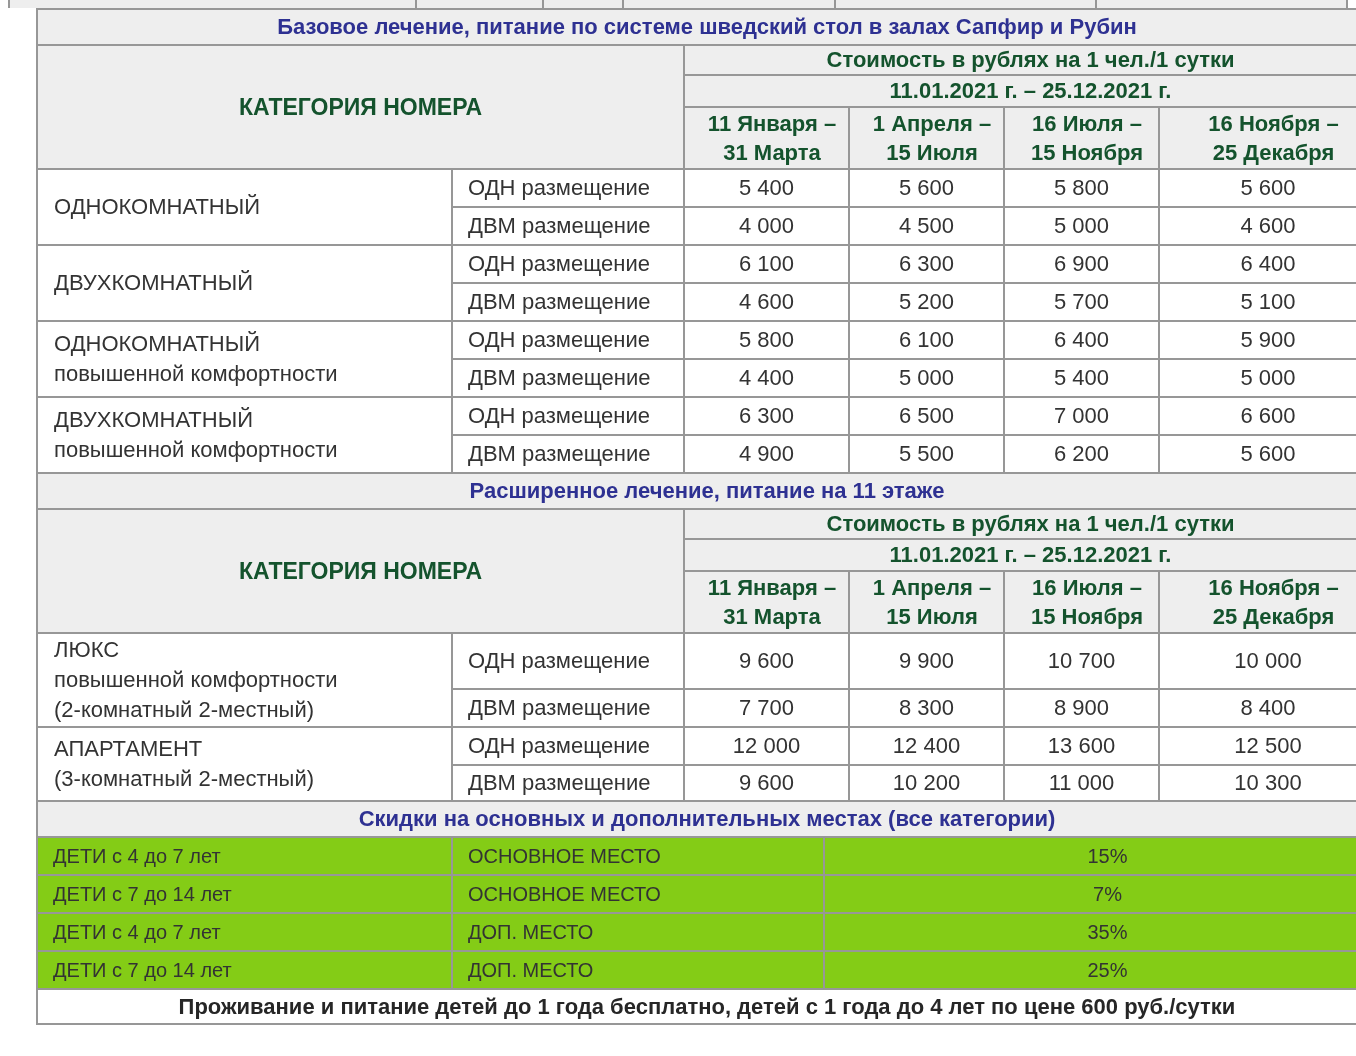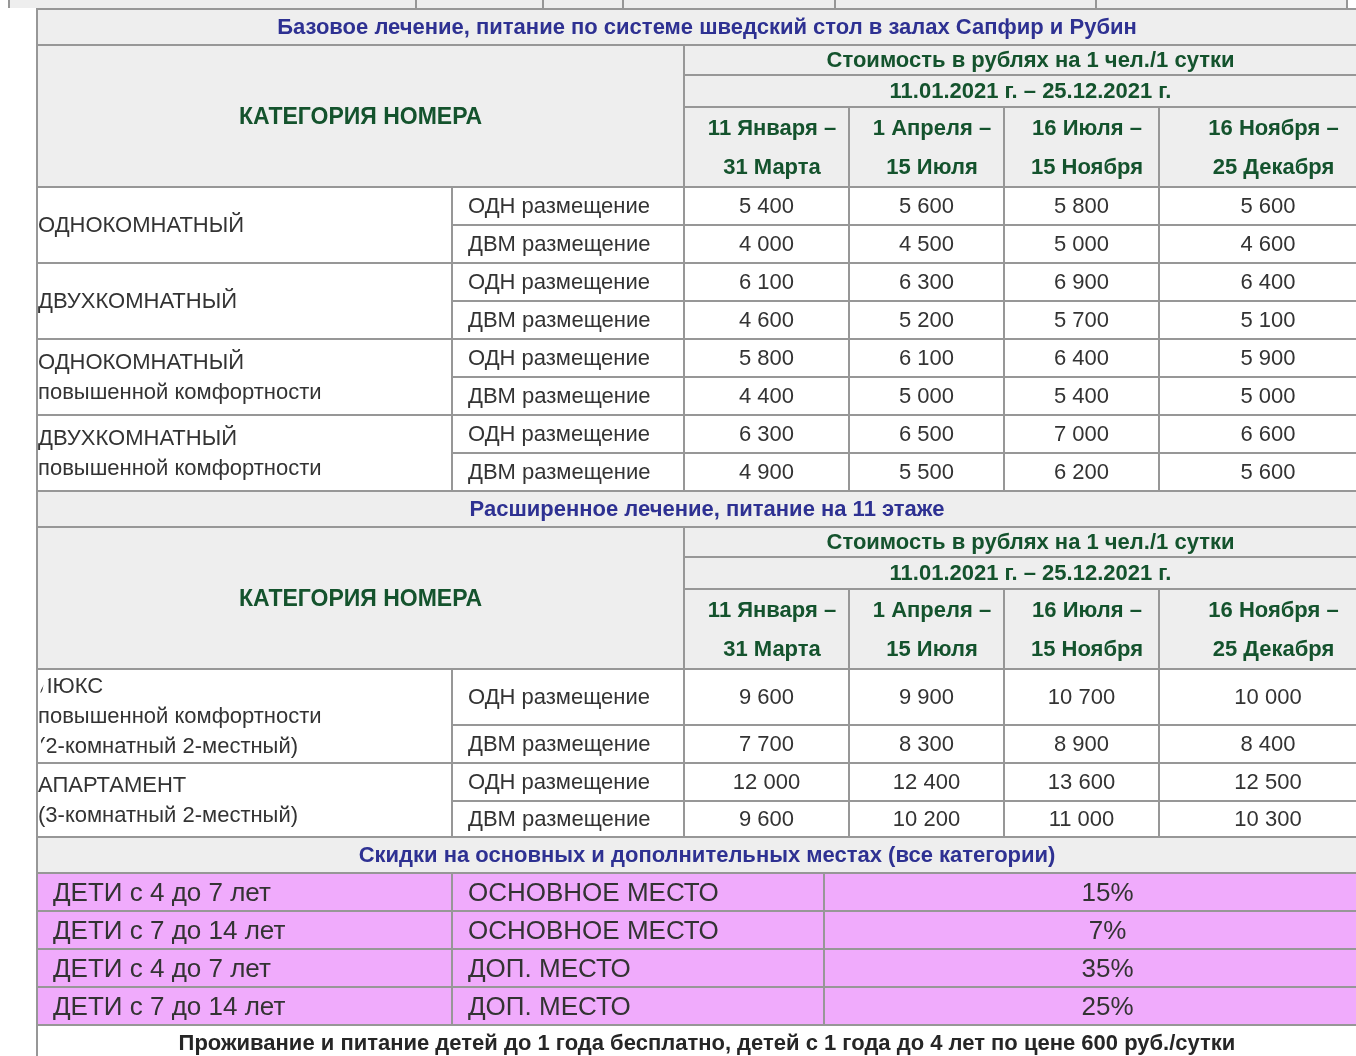--- a/index.html
+++ b/index.html
@@ -11,37 +11,37 @@
   table{border-collapse:collapse;table-layout:fixed;width:1340px;margin-left:28px;}
   table + table, .strip + table{margin-top:-2px;}
   td{border:2px solid #979797;padding:0 6px;overflow:hidden;vertical-align:middle;}
 
   
   .title{background:#eeeeee;color:#2e3192;font-weight:bold;font-size:22px;
          text-align:center;height:34px;}
   .hdr{background:#eeeeee;color:#14532d;font-weight:bold;font-size:22px;
        text-align:center;}
   .cathdr{font-size:23px;}
-  .range{white-space:pre-line;line-height:39px;padding-left:17px;}
+  .range{white-space:pre-line;line-height:29px;padding-left:17px;}
   tr.h-cost td{height:28px;}
   tr.h-period td{height:30px;}
   tr.h-dates td{height:60px;}
 
   
   tr.d td{background:#ffffff;height:36px;font-size:22px;}
-  .cat{white-space:pre-line;line-height:30px;text-align:left;padding-left:0;}
+  .cat{white-space:pre-line;line-height:30px;text-align:left;padding-left:16px;}
   .place{text-align:left;padding-left:15px;}
   .price{text-align:center;}
   tr.d1{height:54px;}  tr.d1 td{height:54px;border-radius:32px;}
   tr.d2 td{height:36px;}
   tr.d3 td{height:36px;}
   tr.d4 td{height:34px;}
 
   
-  tr.disc td{background:#f0abfc;height:36px;font-size:26px;}
+  tr.disc td{background:#84cc16;height:36px;font-size:20px;}
   .pct{text-align:center;padding-left:20px;}
 
   
   tr.note td{background:#fff;height:33px;font-size:22px;font-weight:bold;
              color:#262626;text-align:center;white-space:nowrap;}
 
   
   .strip{position:relative;margin:0 8px;width:1336px;
          border-left:2px solid #979797;border-right:2px solid #979797;}
   .strip-top{height:8px;background:#eeeeee;}

